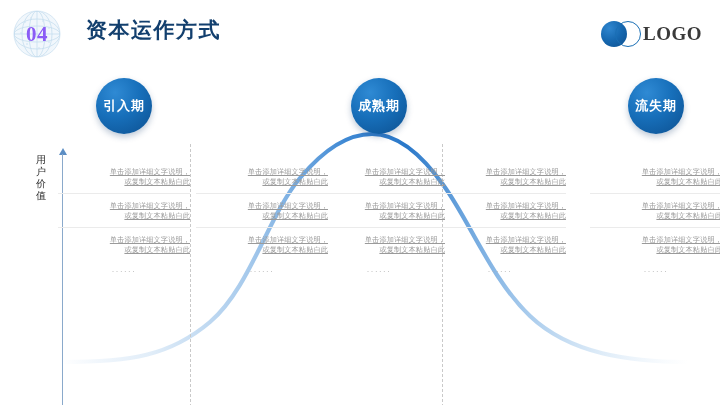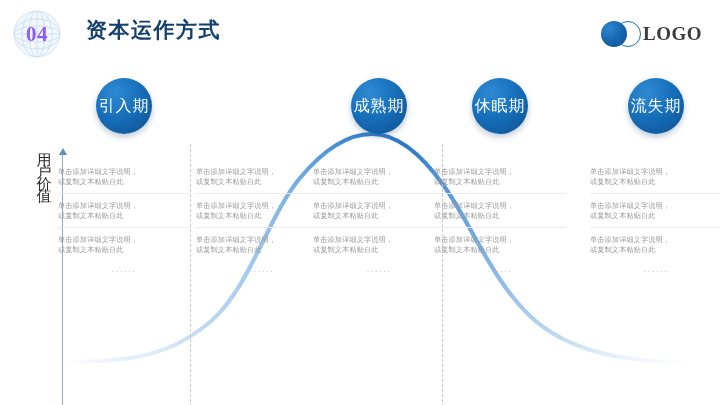--- a/index.html
+++ b/index.html
@@ -57,22 +57,22 @@
     position:absolute;left:62px;top:88px;width:1px;height:280px;
     background:#8aa9cb;
   }
   .y-arrow{
     position:absolute;left:58.5px;top:82px;
     width:0;height:0;border-left:4px solid transparent;border-right:4px solid transparent;
     border-bottom:7px solid #5c8ec4;
   }
   .y-label{
     position:absolute;left:36px;top:88px;width:16px;
-    font-size:15px;color:#2a2a2a;line-height:12px;
-    text-align:right;letter-spacing:.5px;
+    font-size:10px;color:#2a2a2a;line-height:12px;
+    text-align:left;letter-spacing:.5px;
   }
 
   .divider{
     position:absolute;top:78px;width:0;height:288px;
     border-left:1px dashed #c9c9c9;
   }
 
   .curve{position:absolute;left:0;top:0;width:720px;height:339px;pointer-events:none;}
 
   
@@ -81,28 +81,29 @@
     transform:translateX(-50%);
     text-align:center;
   }
   .bubble{
     position:relative;width:56px;height:56px;border-radius:50%;margin:0 auto;
     background:radial-gradient(circle at 34% 26%, #2f8ad4 0%, #176fba 45%, #0c4f8f 100%);
     box-shadow:0 3px 6px rgba(20,60,110,.28);
     display:flex;align-items:center;justify-content:center;
   }
   .bubble span{
-    color:#fff;font-size:16px;font-weight:normal;letter-spacing:.8px;
+    color:#fff;font-size:13px;font-weight:bold;letter-spacing:.8px;
     font-family:"DejaVu Sans","Liberation Sans",sans-serif;
   }
   .desc-list{position:absolute;top:82px;left:50%;transform:translateX(-50%);width:132px;}
   .desc{
-    font-size:7.2px;color:#9a9a9a;line-height:10px;text-align:left;
+    font-size:7.2px;color:#9a9a9a;line-height:10px;text-align:right;
     padding:6.5px 0;letter-spacing:.1px;
     font-family:"DejaVu Sans","Liberation Sans",sans-serif;
+    text-decoration:underline;
   }
   .desc + .desc{border-top:1px solid #ebebeb;}
   .ellipsis{
     margin-top:6px;font-size:7.5px;color:#b4b4b4;letter-spacing:1.6px;text-align:center;
   }
 </style>
 </head>
 <body>
 
 <div class="slide">
@@ -230,23 +231,20 @@
         </div>
         <div class="desc">
           <div>单击添加详细文字说明，</div>
           <div>或复制文本粘贴自此</div>
         </div>
         <div class="ellipsis">······</div>
       </div>
     </div>
 
     <div class="stage" style="left:500px">
-      <div class="bubble">
-        <span>休眠期</span>
-      </div>
       <div class="desc-list">
         <div class="desc">
           <div>单击添加详细文字说明，</div>
           <div>或复制文本粘贴自此</div>
         </div>
         <div class="desc">
           <div>单击添加详细文字说明，</div>
           <div>或复制文本粘贴自此</div>
         </div>
         <div class="desc">

